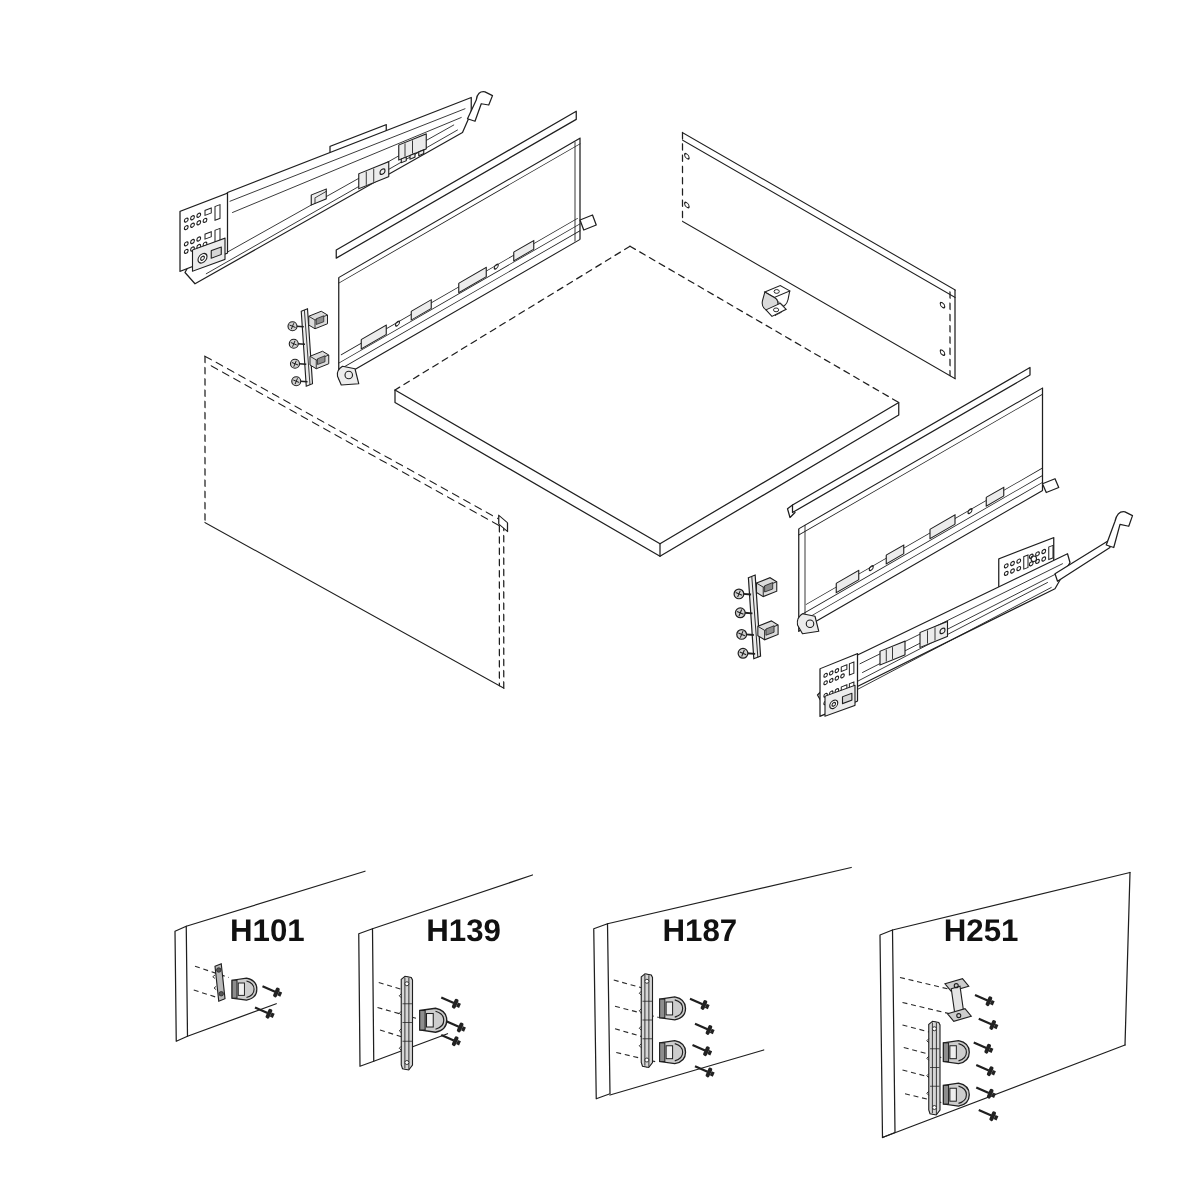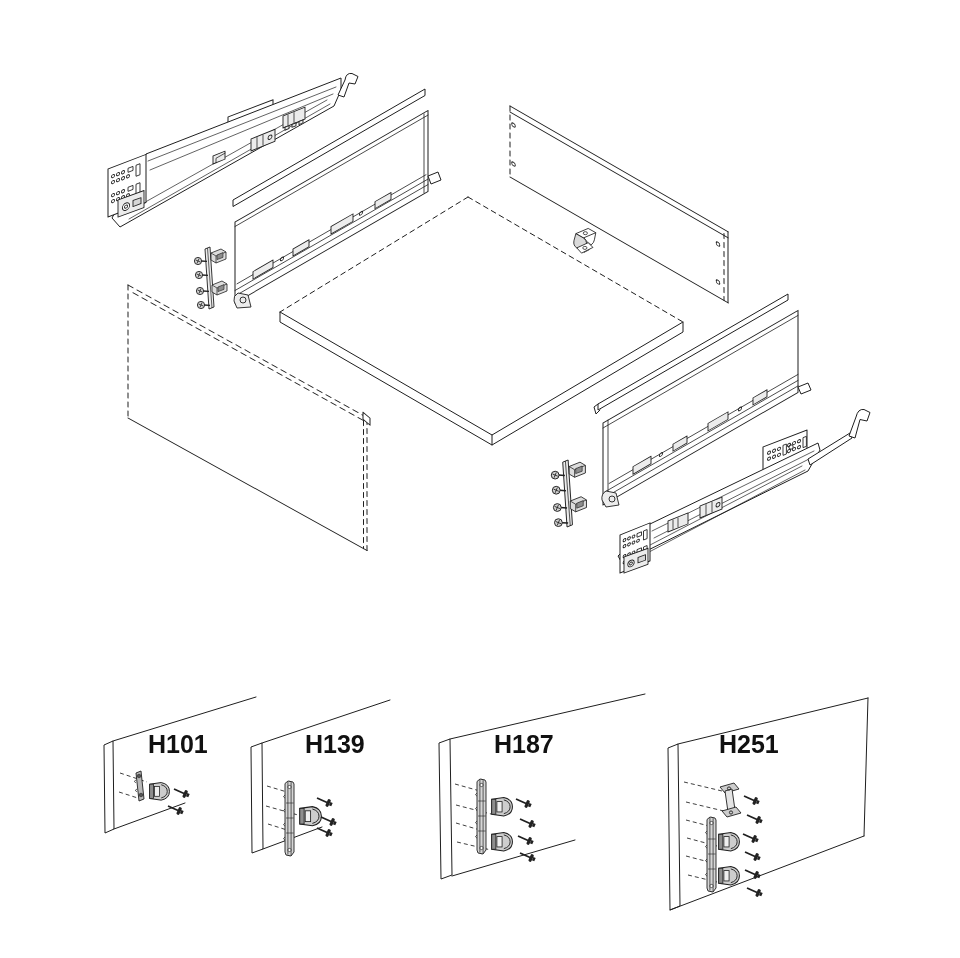--- a/index.html
+++ b/index.html
@@ -1,16 +1,16 @@
 <!DOCTYPE html>
 <html><head>
 <meta charset="utf-8">
 <style>
 html,body{margin:0;padding:0;background:#fff;}
-#stage{width:796px;height:958px;position:relative;font-family:"Liberation Sans",sans-serif;background:#fff;}
+#stage{width:796px;height:958px;position:relative;font-family:"Liberation Sans",sans-serif;background:#fff;padding-left:36px;}
 .ln{fill:none;stroke:#1f1f1f;stroke-width:1;stroke-linejoin:round;stroke-linecap:round;}
 .th{fill:none;stroke:#1f1f1f;stroke-width:0.7;stroke-linejoin:round;stroke-linecap:round;}
 .wh{fill:#ffffff;stroke:#1f1f1f;stroke-width:1;stroke-linejoin:round;}
 .dash{stroke-dasharray:5 4;}
 .lead{fill:none;stroke:#2a2a2a;stroke-width:0.9;stroke-dasharray:4 3;}
 .dot{fill:none;stroke:#1f1f1f;stroke-width:0.9;}
 .slot{fill:#ffffff;stroke:#1f1f1f;stroke-width:0.8;}
 .mL{fill:#d6d6d6;stroke:#1f1f1f;stroke-width:0.9;stroke-linejoin:round;}
 .mM{fill:#ececec;stroke:#1f1f1f;stroke-width:0.9;stroke-linejoin:round;}
 .lbl{font-family:"Liberation Sans",sans-serif;font-weight:bold;font-size:25px;fill:#111;}

